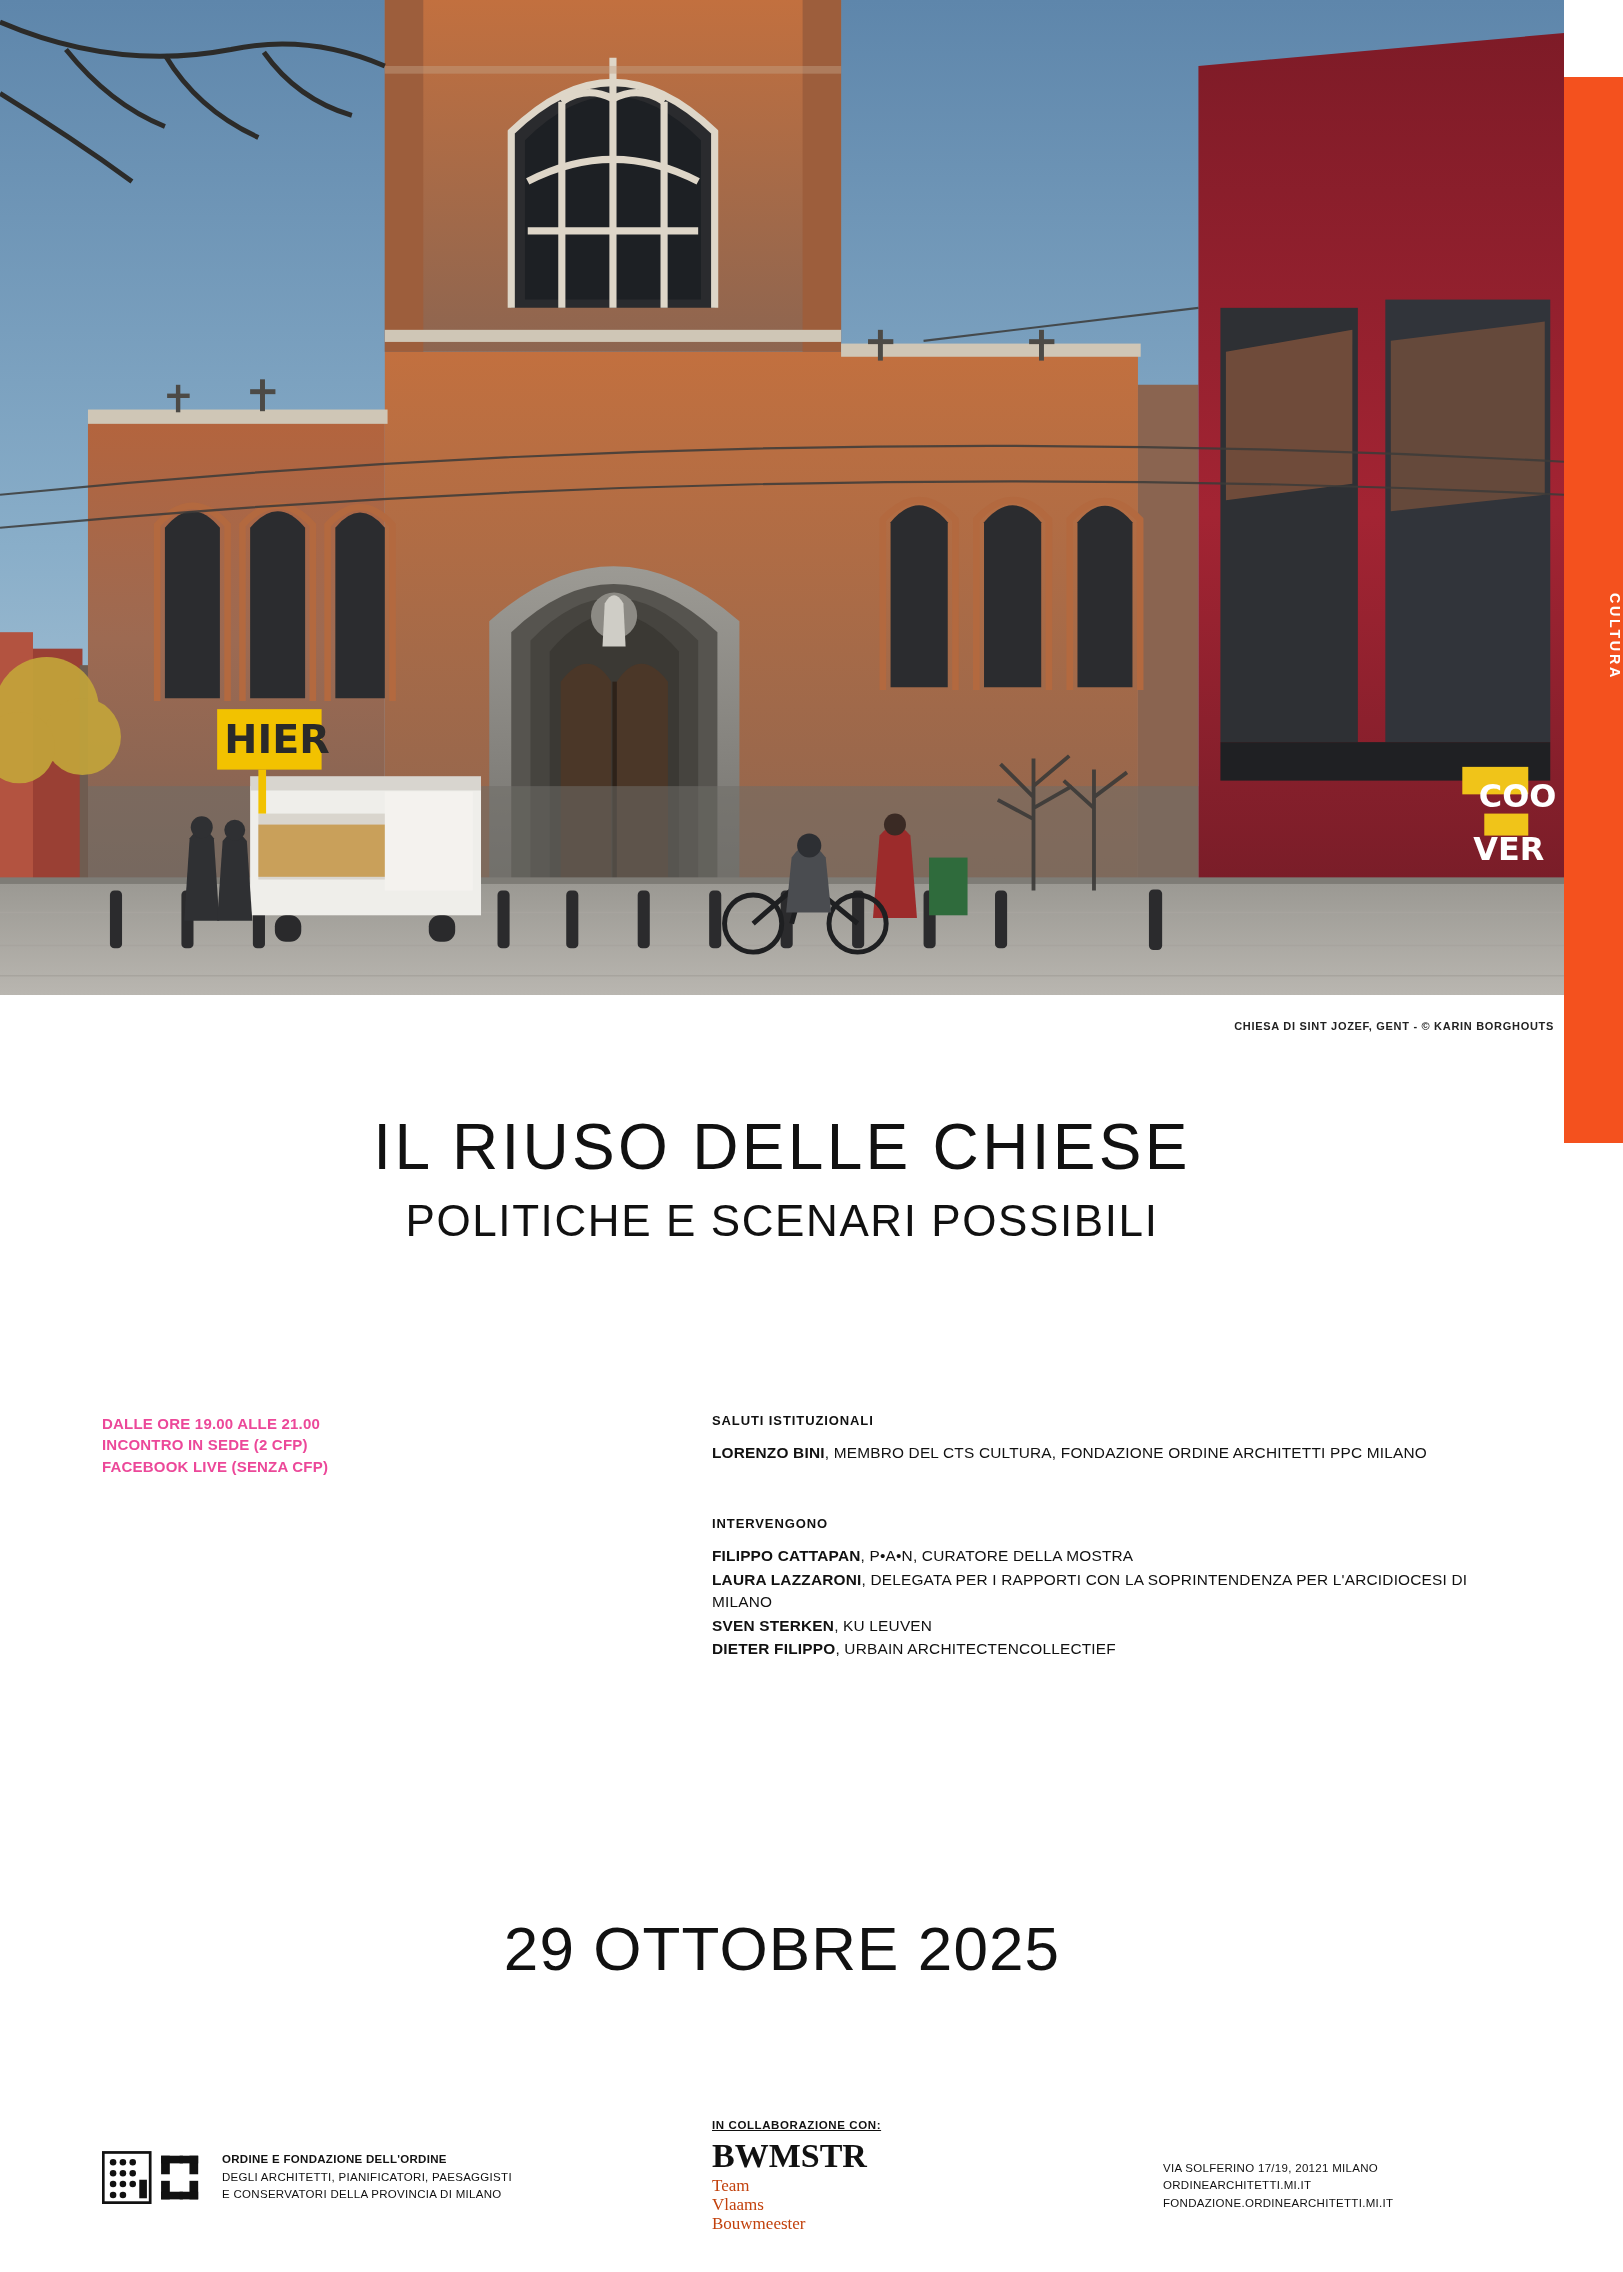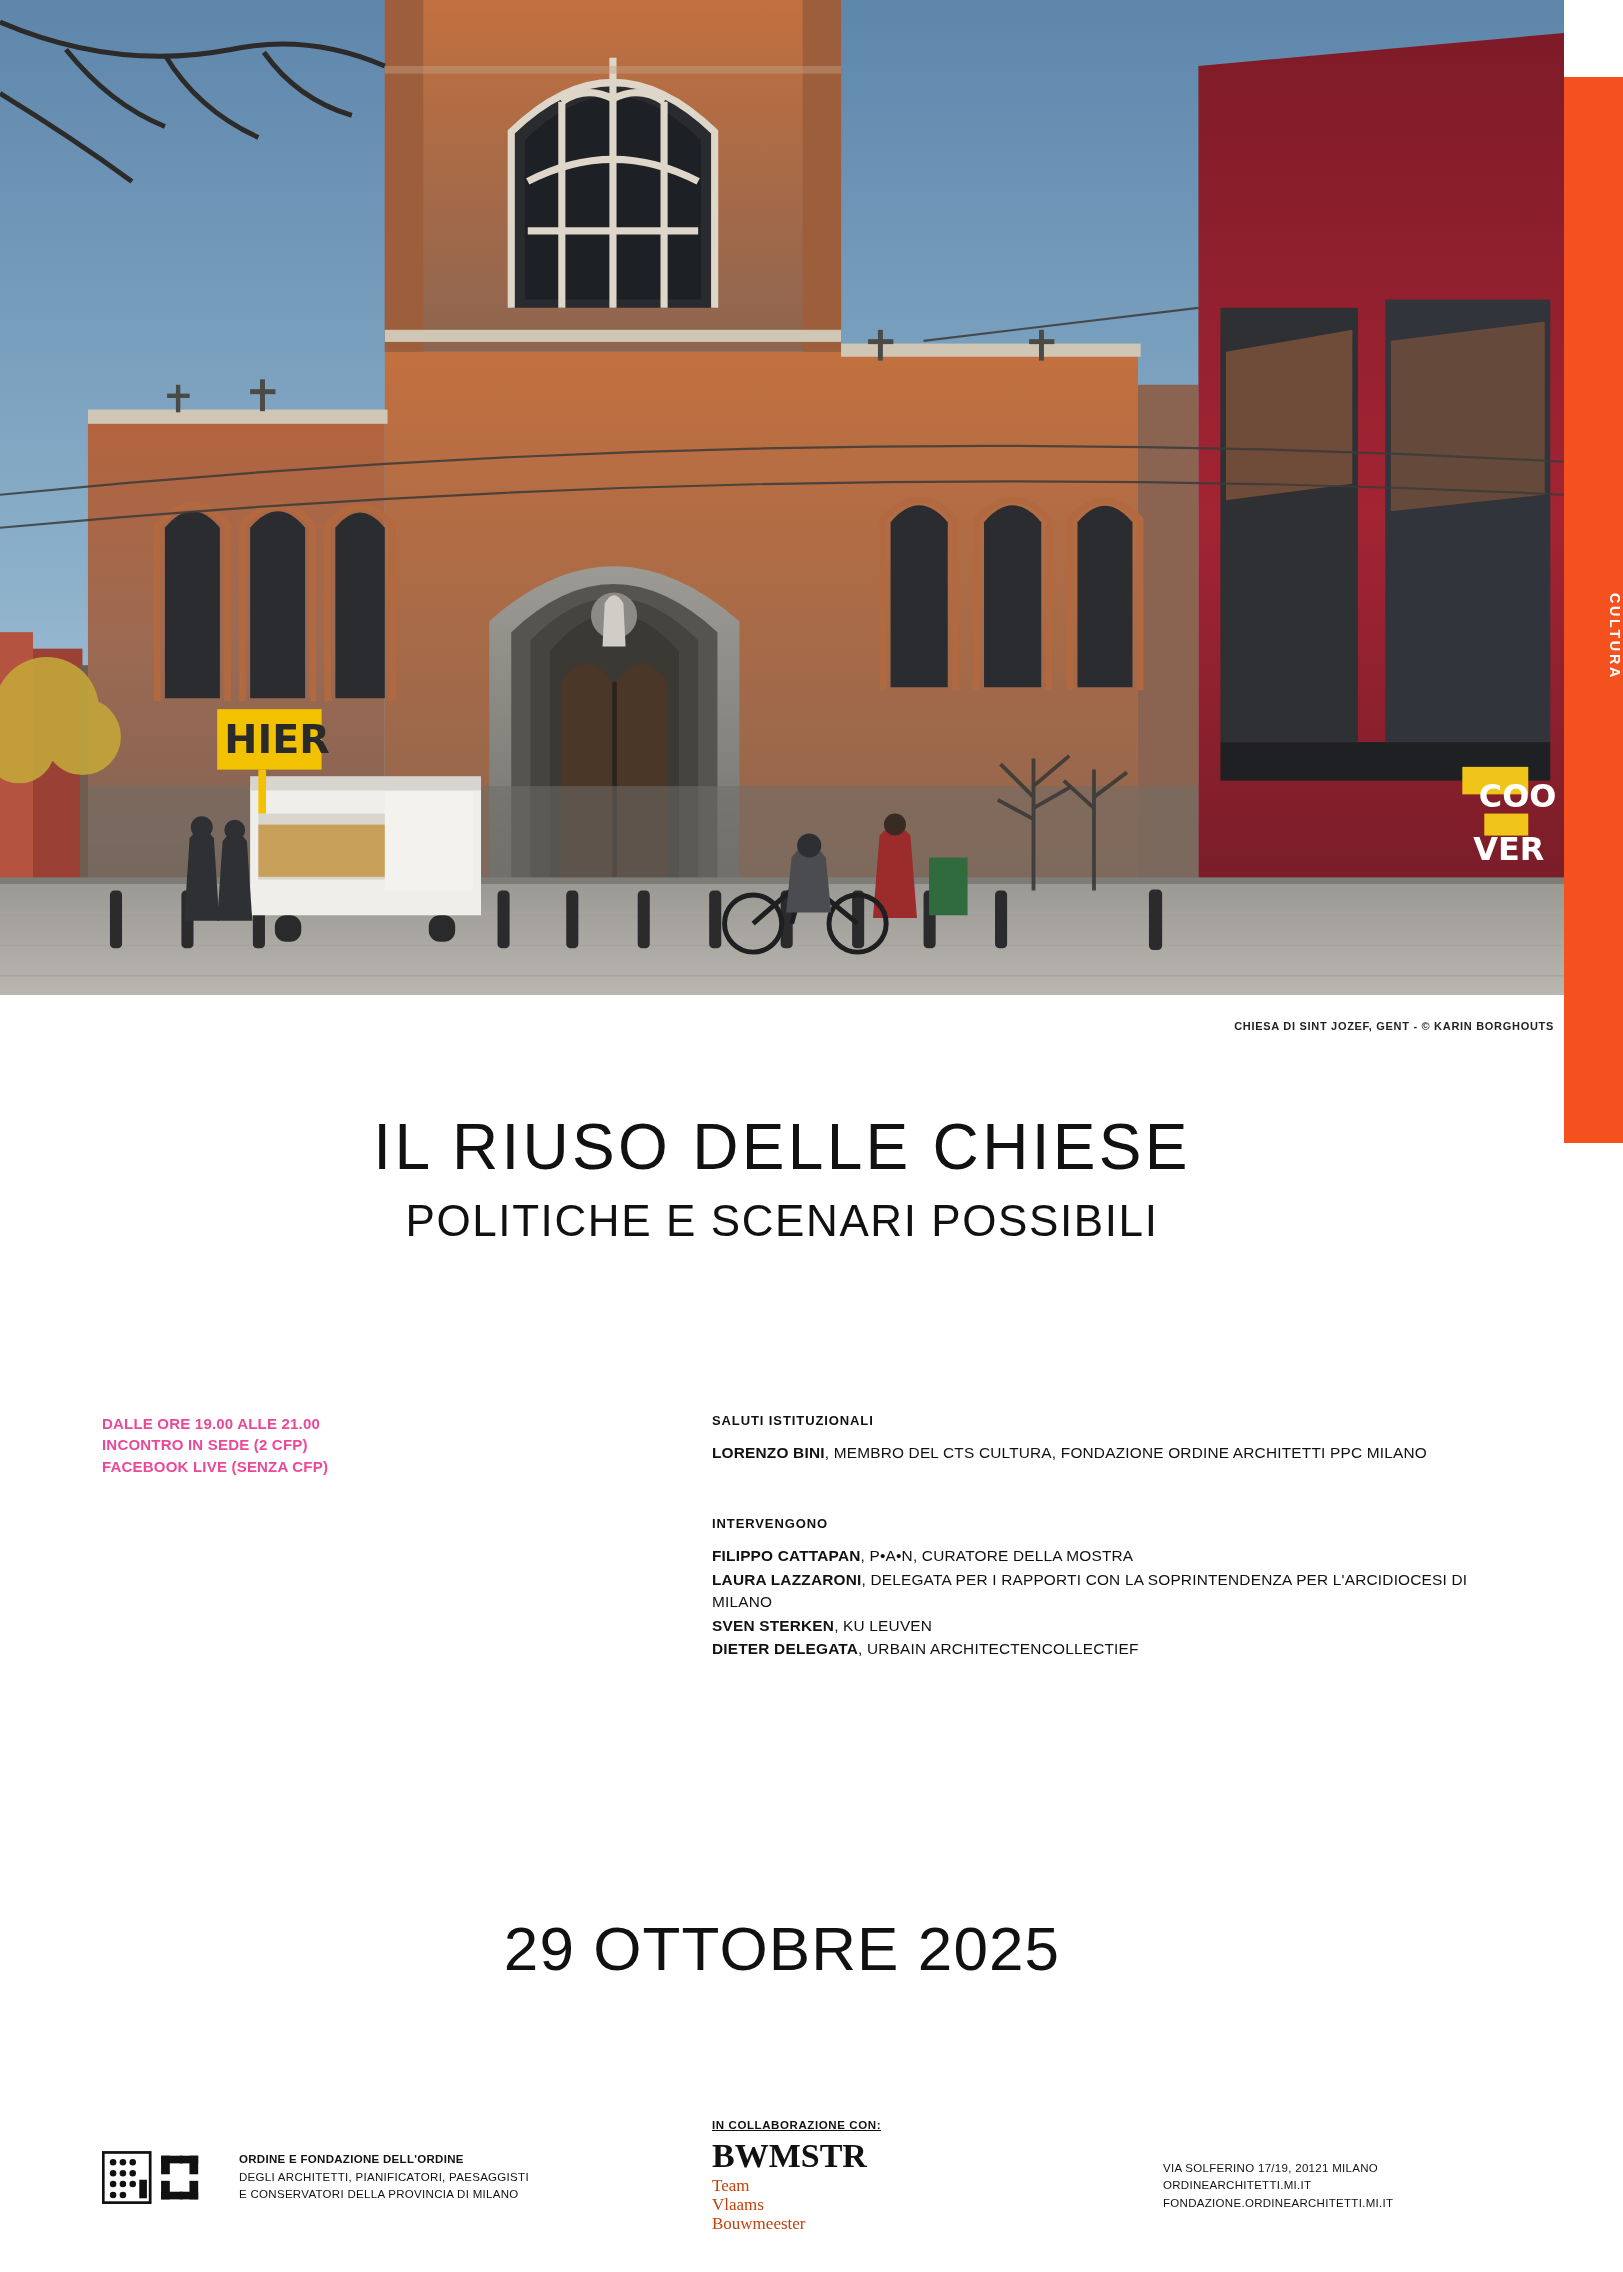--- a/index.html
+++ b/index.html
@@ -141,21 +141,21 @@
     color: #111;
   }
 
   
   .footer-left {
     position: absolute;
     left: 102px;
     top: 2147px;
     display: flex;
     align-items: flex-start;
-    gap: 33px;
+    gap: 16px;
   }
   .logo-mark { width: 104px; height: 60px; }
   .footer-left-text {
     font-size: 11.5px;
     line-height: 1.5;
     letter-spacing: 0.3px;
     color: #111;
     padding-top: 4.4px;
   }
   .footer-left-text .strong { font-weight: 700; }
@@ -449,21 +449,21 @@
     <div class="person">
       <b>FILIPPO CATTAPAN</b><span>, P•A•N, CURATORE DELLA MOSTRA</span>
     </div>
     <div class="person">
       <b>LAURA LAZZARONI</b><span>, DELEGATA PER I RAPPORTI CON LA SOPRINTENDENZA PER L'ARCIDIOCESI DI MILANO</span>
     </div>
     <div class="person">
       <b>SVEN STERKEN</b><span>, KU LEUVEN</span>
     </div>
     <div class="person">
-      <b>DIETER DELEGATA</b><span>, URBAIN ARCHITECTENCOLLECTIEF</span>
+      <b>DIETER FILIPPO</b><span>, URBAIN ARCHITECTENCOLLECTIEF</span>
     </div>
   </div>
 
   <div class="date">29 OTTOBRE 2025</div>
 
   <div class="footer-left">
     <svg class="logo-mark" viewBox="0 0 190 110">
       <rect x="2" y="10" width="86" height="92" fill="none" stroke="#111" stroke-width="5"></rect>
       <g fill="#111">
         <circle cx="20" cy="28" r="6"></circle>

